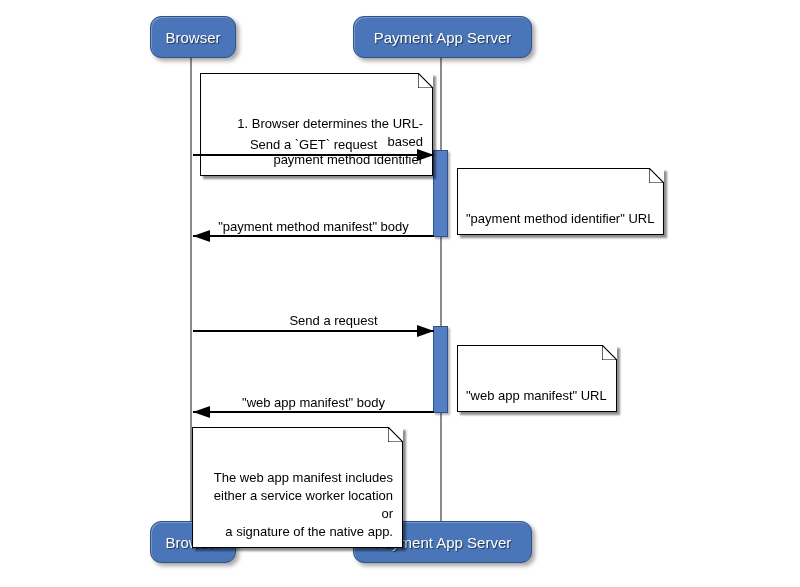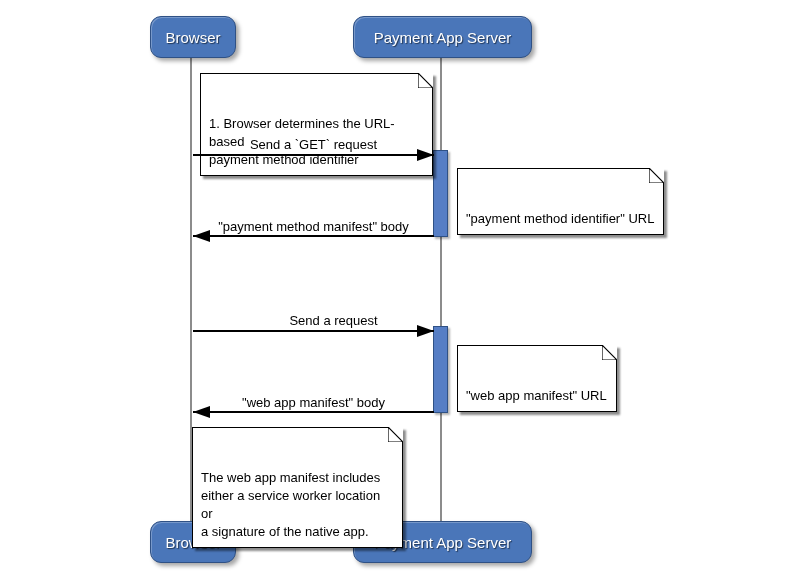--- a/index.html
+++ b/index.html
@@ -56,20 +56,21 @@
   #activation-2{top:326px;height:85px;}
   
   .note{
     position:absolute;
     background:var(--note-fill);
     border:1px solid var(--note-border);
     box-shadow:3px 3px 2px rgba(0,0,0,.45);
     padding:5px 9px 6px 8px;
     font-size:13px;line-height:18px;
     white-space:pre-line;
+    text-align:right;
   }
   .note .fold{position:absolute;top:-1px;right:-1px;width:15px;height:15px;}
   #note-1{left:200px;top:73px;width:214px;}
   #note-2{left:457px;top:168px;}
   #note-3{left:202px;top:250px;width:148px;}
   #note-4{left:457px;top:345px;}
   #note-5{left:192px;top:427px;width:192px;}
   
   .msg-label{
     position:absolute;left:193px;width:241px;

